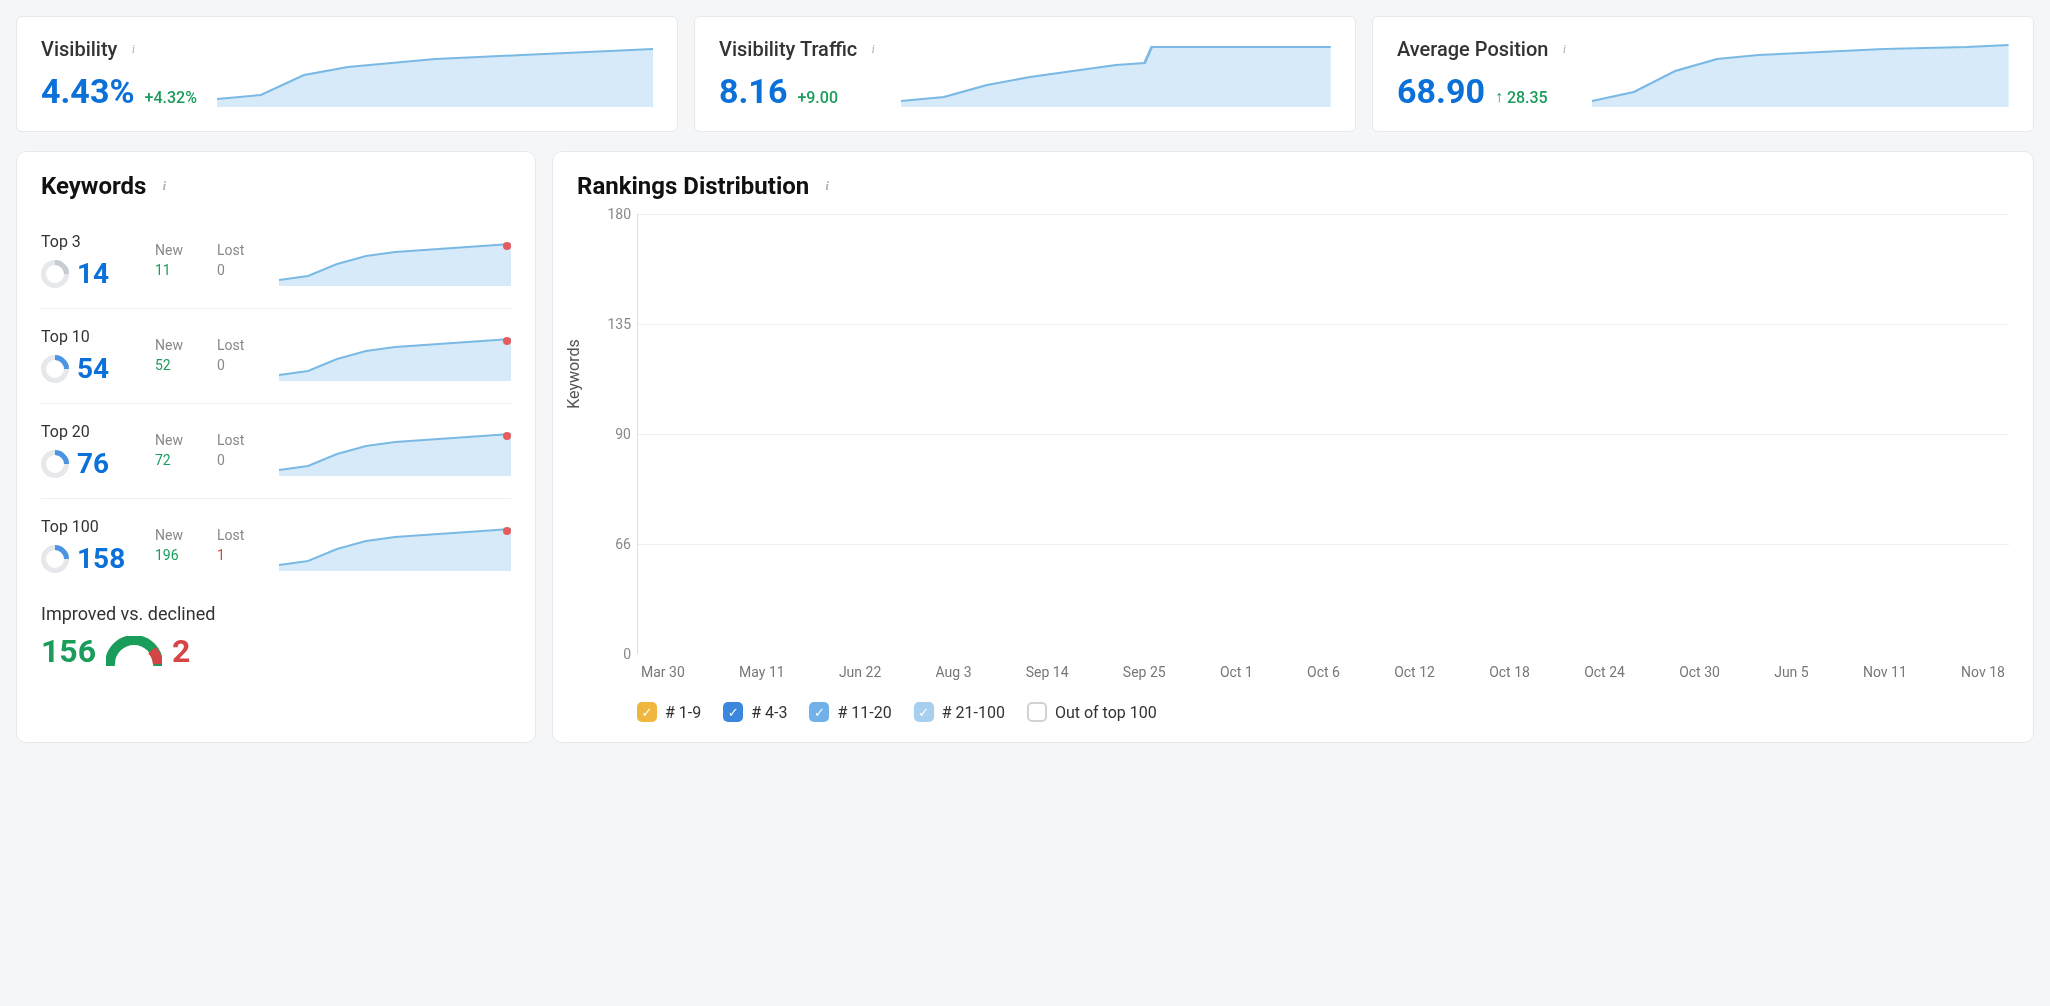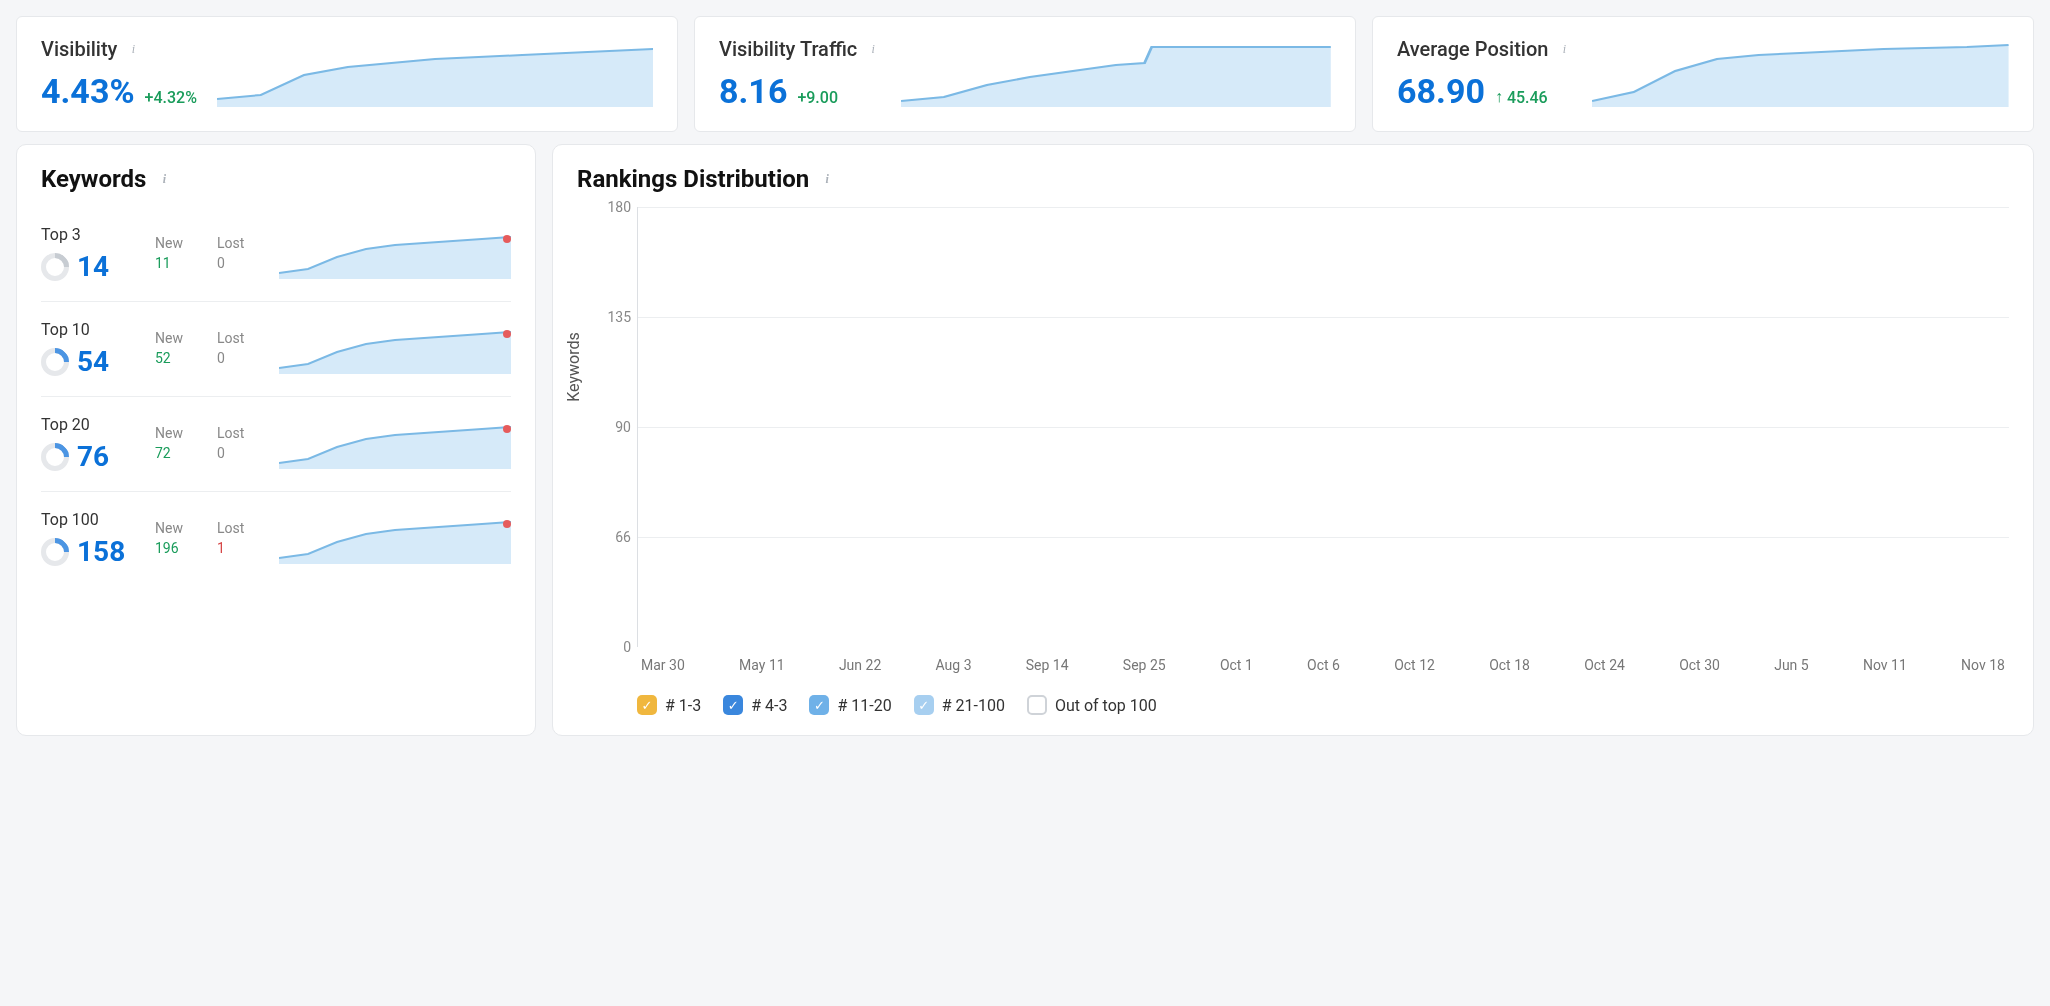--- a/index.html
+++ b/index.html
@@ -10,21 +10,21 @@
 .top-metric-left { display: flex; flex-direction: column; gap: 10px; }
 .metric-label { font-size: 20px; color: #333; font-weight: 500; display: flex; align-items: center; gap: 8px; }
 .metric-value-row { display: flex; align-items: baseline; gap: 10px; }
 .metric-value { font-size: 34px; font-weight: 700; color: #0b71d8; }
 .metric-delta { font-size: 16px; color: #1a9c5b; font-weight: 500; }
 .spark-wrap { flex: 1; margin-left: 20px; height: 70px; position: relative; }
 svg.spark { width: 100%; height: 100%; }
 .spark .fill { fill: #d6eaf9; }
 .spark .stroke { fill: none; stroke: #7bb9e5; stroke-width: 2; }
 .info-icon { width: 16px; height: 16px; border-radius: 50%; color: #aab0b8; display: inline-flex; align-items: center; justify-content: center; font-size: 12px; font-style: italic; font-family: Georgia, serif; }
-.main-row { margin-top: 12px; align-items: stretch; border-radius: 14px; }
+.main-row { margin-top: 19px; align-items: stretch; border-radius: 14px; }
 .left-col { flex: 0 0 520px; display: flex; flex-direction: column; }
 .right-col { flex: 1; }
 .panel { background: #fff; border: 1px solid #e6e8eb; border-radius: 10px; padding: 20px 24px; }
 .panel-title { font-size: 24px; font-weight: 700; display: flex; align-items: center; gap: 10px; margin-bottom: 14px; }
 .kw-row { display: flex; align-items: center; gap: 14px; padding: 18px 0; border-bottom: 1px solid #eceef0; }
 .kw-row:last-of-type { border-bottom: none; }
 .kw-head { display: flex; flex-direction: column; gap: 6px; min-width: 100px; }
 .kw-label { font-size: 16px; color: #333; }
 .kw-val-row { display: flex; align-items: center; gap: 8px; }
 .ring { width: 28px; height: 28px; border-radius: 50%; border: 5px solid #e6e8eb; position: relative; }
@@ -113,21 +113,21 @@
   <div class="card">
     <div class="top-metric-left">
       <div class="metric-label">
         <span>Average Position</span>
         <span class="info-icon">i</span>
       </div>
       <div class="metric-value-row">
         <span class="metric-value">68.90</span>
         <span class="metric-delta">
           <span class="arrow-up">↑</span>
-          <span>45.46</span>
+          <span>28.35</span>
         </span>
       </div>
     </div>
     <div class="spark-wrap">
       <svg class="spark" viewBox="0 0 300 70" preserveAspectRatio="none">
         <path class="fill" d="M0,68 L0,64 30,55 60,34 90,22 120,18 150,16 180,14 210,12 240,11 270,10 300,8 L300,70 L0,70 Z"></path>
         <path class="stroke" d="M0,64 30,55 60,34 90,22 120,18 150,16 180,14 210,12 240,11 270,10 300,8"></path>
       </svg>
     </div>
   </div>
@@ -220,20 +220,31 @@
             <div class="kw-sub">
               <span class="lbl">Lost</span>
               <span class="v-lost">1</span>
             </div>
             <div class="kw-spark"><svg viewBox="0 0 240 50" preserveAspectRatio="none">
                 <path fill="#d6eaf9" d="M0,48 L0,44 30,40 60,28 90,20 120,16 150,14 180,12 210,10 240,8 L240,50 L0,50 Z"></path>
                 <path fill="none" stroke="#7bb9e5" stroke-width="2" d="M0,44 30,40 60,28 90,20 120,16 150,14 180,12 210,10 240,8"></path>
               </svg><span class="dot-red"></span></div>
           </div>
         </div>
+      <div class="imp-row">
+        <div class="imp-label">Improved vs. declined</div>
+        <div class="imp-vals">
+          <span class="imp-up">156</span>
+          <svg class="gauge" viewBox="0 0 56 30">
+            <path d="M4 28 A24 24 0 0 1 52 28" fill="none" stroke="#1a9c5b" stroke-width="10" stroke-linecap="round"></path>
+            <path d="M46 14 A24 24 0 0 1 52 28" fill="none" stroke="#d64545" stroke-width="10" stroke-linecap="butt"></path>
+          </svg>
+          <span class="imp-down">2</span>
+        </div>
+      </div>
     </div>
   </div>
 
   <div class="right-col">
     <div class="panel">
       <div class="panel-title">
         <span>Rankings Distribution</span>
         <span class="info-icon">i</span>
       </div>
       <div class="chart-area">
@@ -759,21 +770,21 @@
           <span>Oct 18</span>
           <span>Oct 24</span>
           <span>Oct 30</span>
           <span>Jun 5</span>
           <span>Nov 11</span>
           <span>Nov 18</span>
         </div>
       <div class="legend">
         <div class="leg-item">
             <span class="leg-box c4">✓</span>
-            <span># 1-3</span>
+            <span># 1-9</span>
           </div>
         <div class="leg-item">
             <span class="leg-box c3">✓</span>
             <span># 4-3</span>
           </div>
         <div class="leg-item">
             <span class="leg-box c2">✓</span>
             <span># 11-20</span>
           </div>
         <div class="leg-item">

